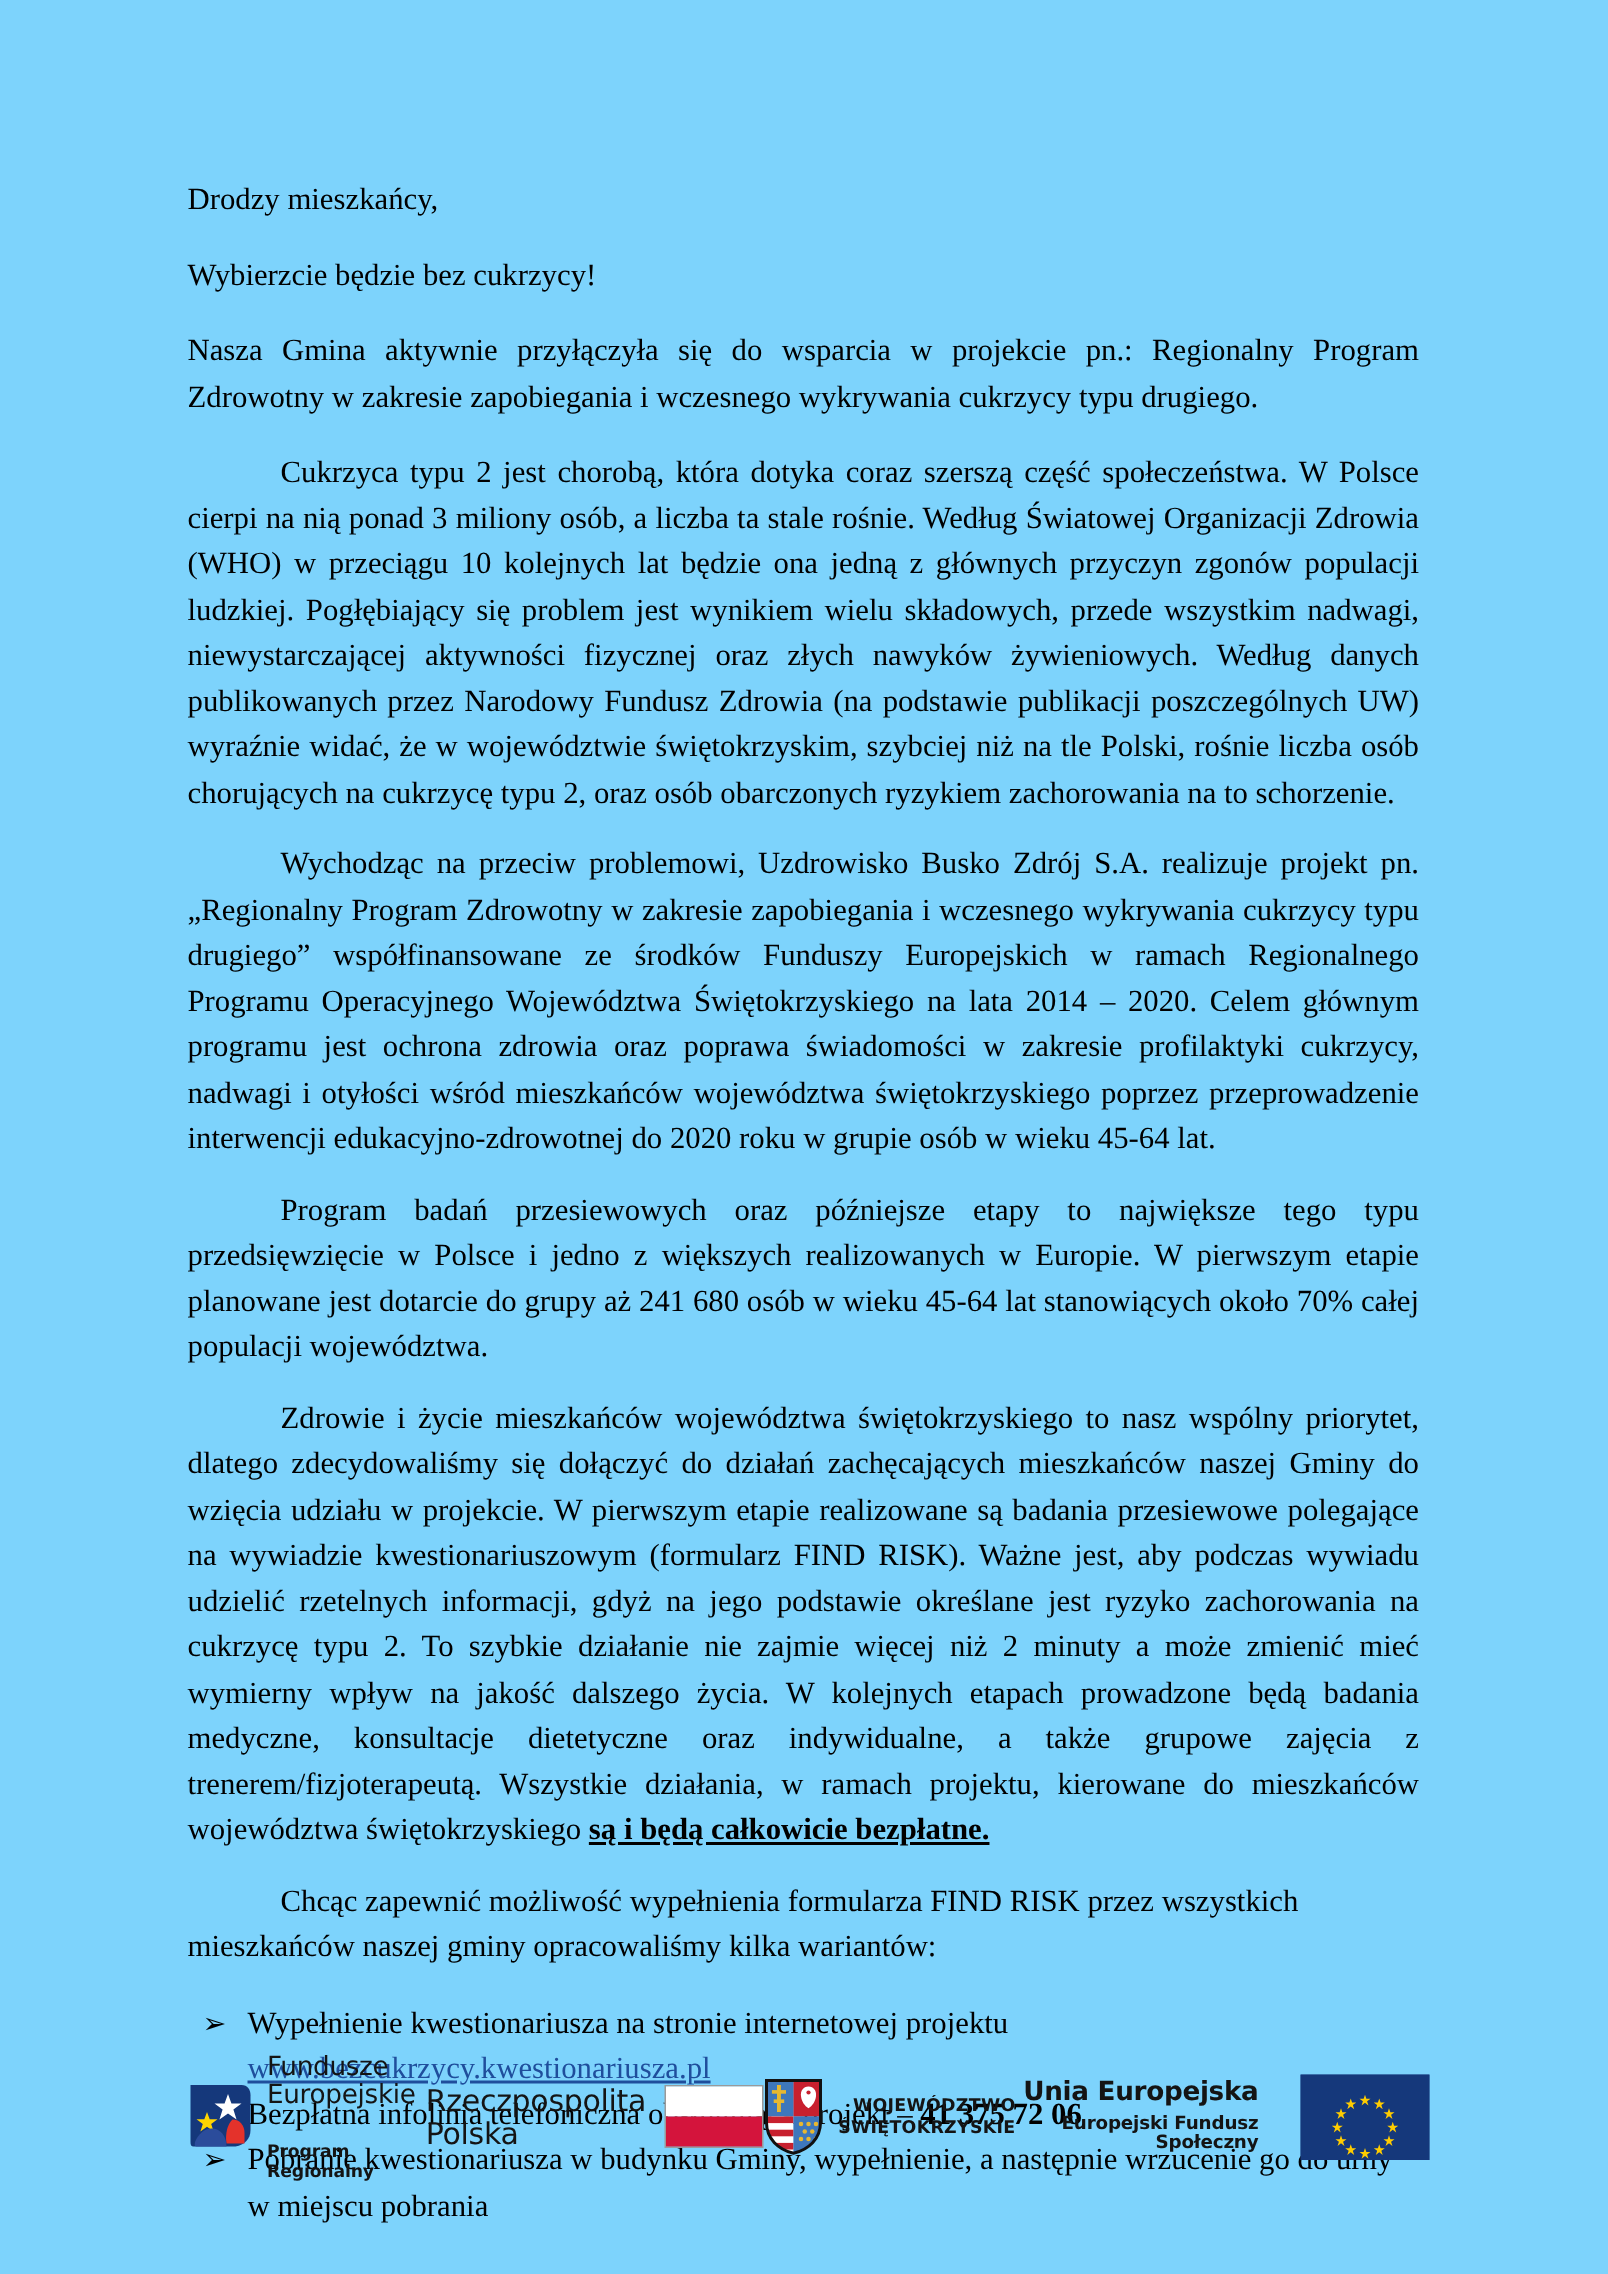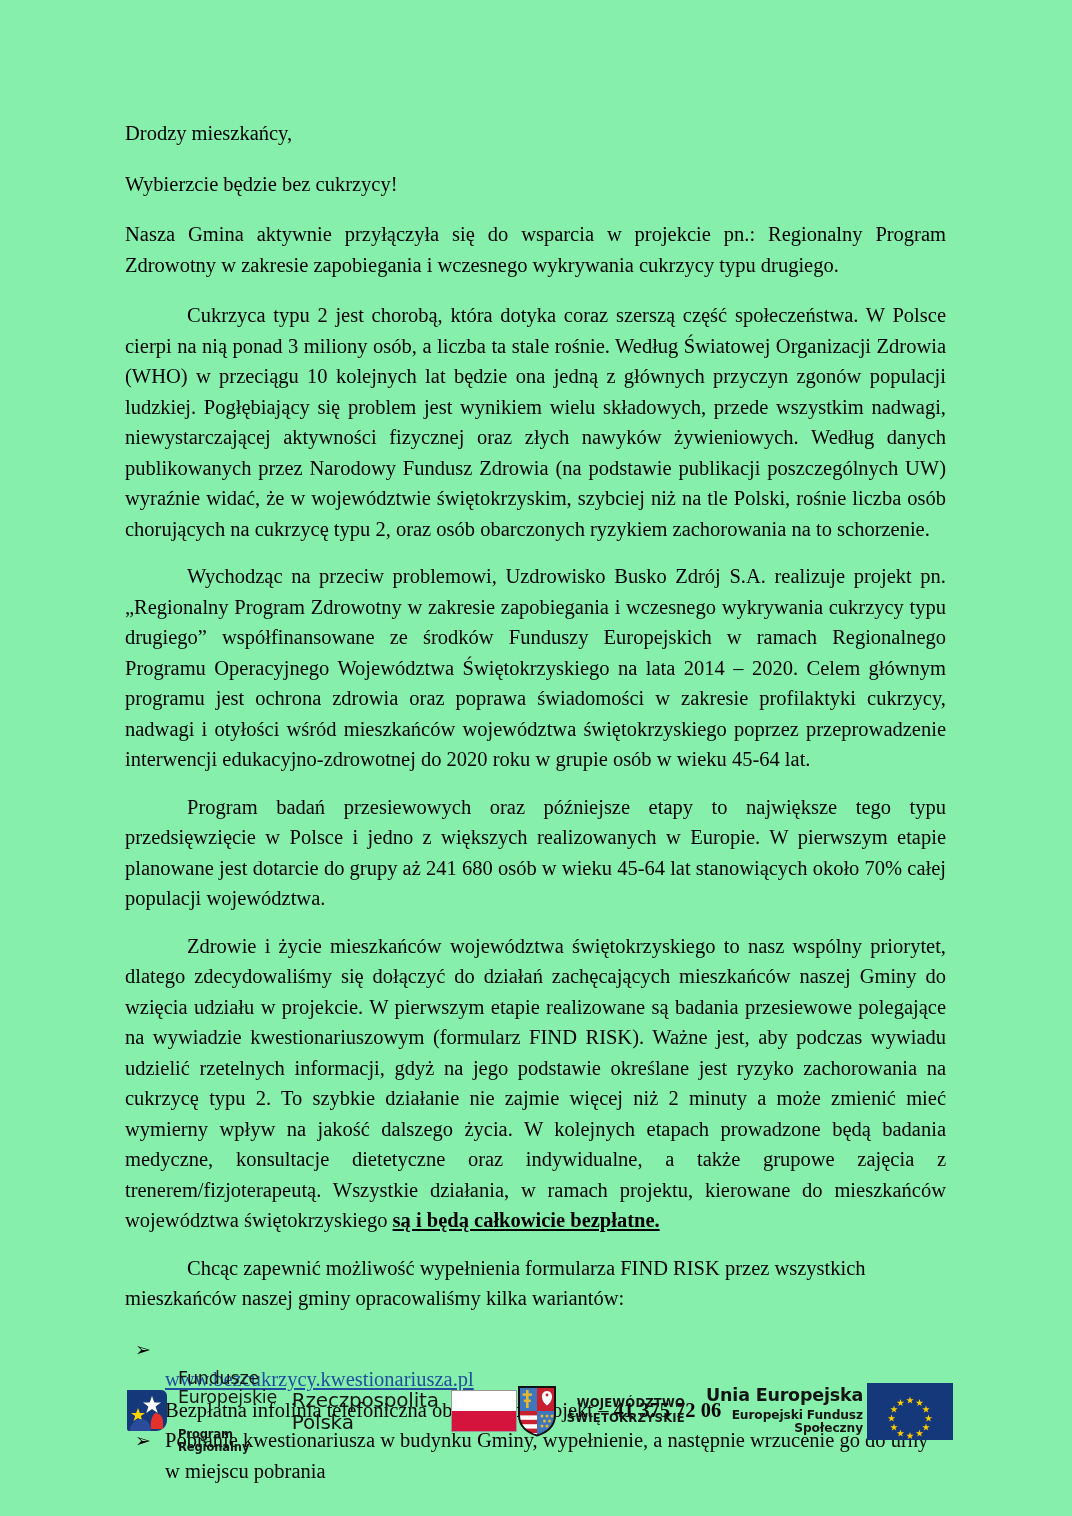--- a/index.html
+++ b/index.html
@@ -13,21 +13,21 @@
     position: relative;
     font-family: "Liberation Serif", "DejaVu Serif", serif;
     color: #000000;
     overflow: hidden;
   }
   .page {
     position: absolute;
     left: 0; top: 0;
     width: 1072px;
     height: 1516px;
-    background: #86efac;
+    background: #7dd3fc;
   }
   .content {
     position: absolute;
     left: 125px;
     top: 118px;
     width: 821px;
   }
   p {
     margin: 0 0 0 0;
     font-size: 20.5px;
@@ -116,21 +116,21 @@
     border: 1px solid #9a9a9a;
     box-sizing: border-box;
   }
   .pl-flag .white { height: 50%; background: #ffffff; }
   .pl-flag .red { height: 50%; background: #d4143c; }
   
   .sw-shield { width: 40px; height: 52px; margin-right: 10px; }
   .sw-txt { font-size: 11.6px; font-weight: bold; letter-spacing: 0.2px; text-align: right; }
   .sw-txt div + div { margin-top: 2px; }
   
-  .eu-txt { text-align: right; margin-right: 4px; }
+  .eu-txt { text-align: right; margin-right: 28px; }
   .eu-title { font-size: 17.5px; font-weight: bold; letter-spacing: -0.2px; }
   .eu-sub { font-size: 12.2px; font-weight: bold; margin-top: 3px; letter-spacing: -0.1px;}
   .eu-flag {
     width: 86px; height: 57px;
     background: #15387b;
     position: relative;
   }
 </style>
 </head>
 <body>
@@ -159,21 +159,21 @@
 
     <p class="indent"><span>Zdrowie i życie mieszkańców województwa świętokrzyskiego to nasz wspólny priorytet, dlatego zdecydowaliśmy się dołączyć do działań zachęcających mieszkańców naszej Gminy do wzięcia udziału w projekcie. W pierwszym etapie realizowane są badania przesiewowe polegające na wywiadzie kwestionariuszowym (formularz FIND RISK). Ważne jest, aby podczas wywiadu udzielić rzetelnych informacji, gdyż na jego podstawie określane jest ryzyko zachorowania na cukrzycę typu 2. To szybkie działanie nie zajmie więcej niż 2 minuty a może zmienić mieć wymierny wpływ na jakość dalszego życia. W kolejnych etapach prowadzone będą badania medyczne, konsultacje dietetyczne oraz indywidualne, a także grupowe zajęcia z trenerem/fizjoterapeutą. Wszystkie działania, w ramach projektu, kierowane do mieszkańców województwa świętokrzyskiego </span><span class="bold-underline">są i będą całkowicie bezpłatne.</span></p>
     <div class="gap-sm"></div>
 
     <p class="plain indent">Chcąc zapewnić możliwość wypełnienia formularza FIND RISK przez wszystkich mieszkańców naszej gminy opracowaliśmy kilka wariantów:</p>
     <div class="gap-md"></div>
 
     <ul class="arrow-list">
       <li>
         <span class="marker">➢</span>
-        <br>
+        <span>Wypełnienie kwestionariusza na stronie internetowej projektu</span><br>
         <span class="link">www.bezcukrzycy.kwestionariusza.pl</span>
       </li>
       <li>
         <span class="marker">➢</span>
         <span>Bezpłatna infolinia telefoniczna obsługująca projekt – </span><span class="bold">41 375 72 06</span>
       </li>
       <li>
         <span class="marker">➢</span>
         <span>Pobranie kwestionariusza w budynku Gminy, wypełnienie, a następnie wrzucenie go do urny w miejscu pobrania</span>
       </li>

